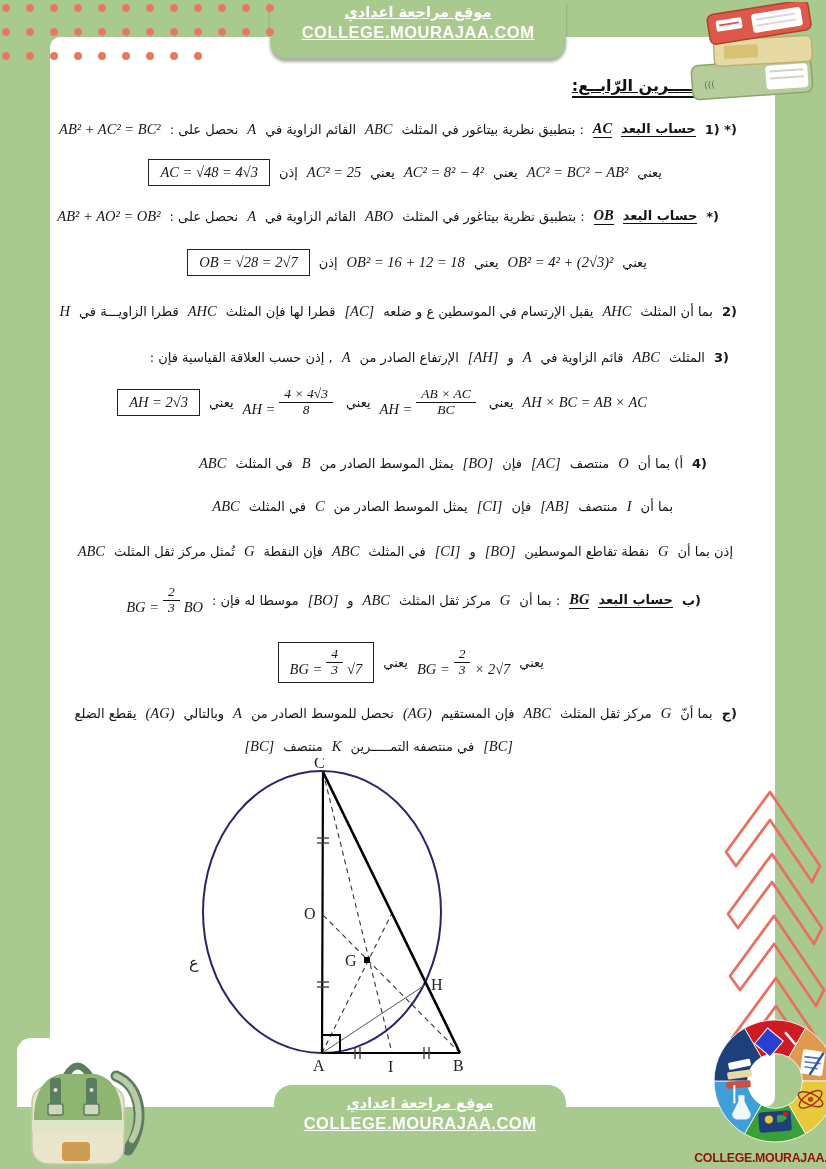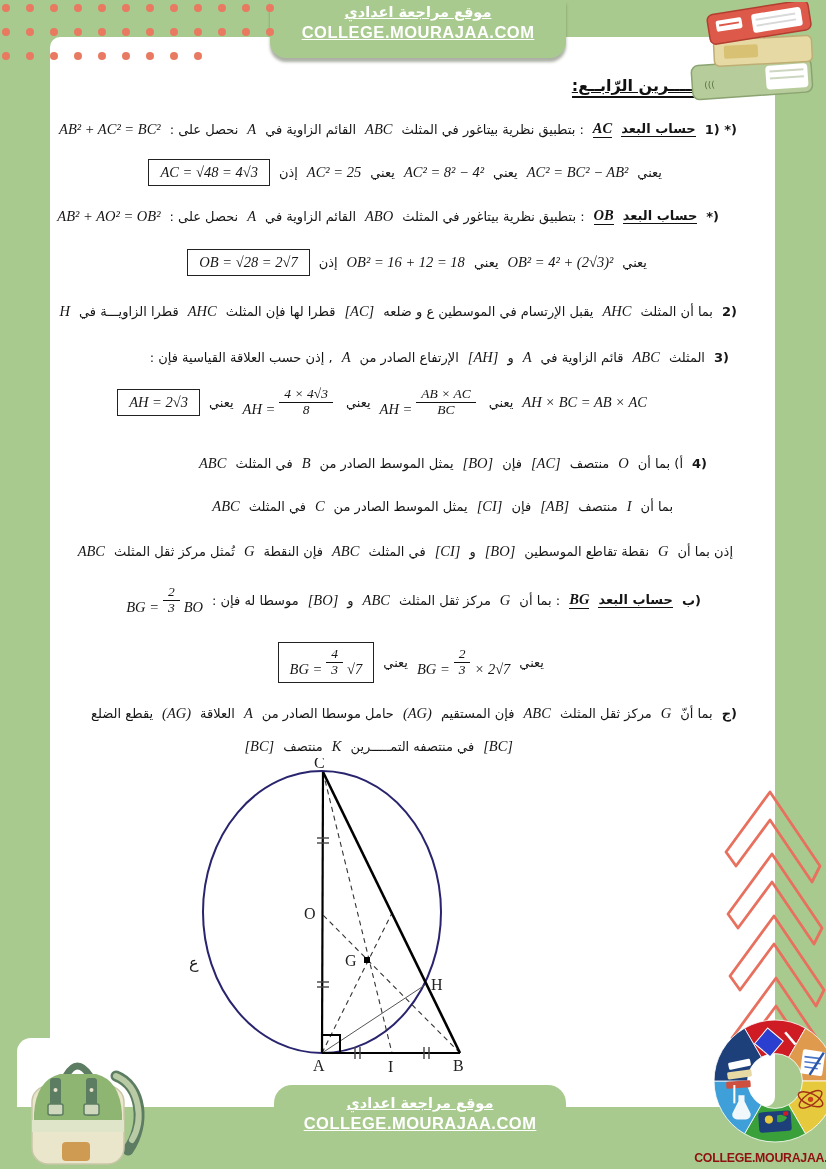--- a/index.html
+++ b/index.html
@@ -251,23 +251,23 @@
         </span>
       </div>
       <div class="line line-13">
         <span class="mk">ج)</span>
         <span class="ar">بما أنّ</span>
         <span class="m">G</span>
         <span class="ar">مركز ثقل المثلث</span>
         <span class="m">ABC</span>
         <span class="ar">فإن المستقيم</span>
         <span class="m">(AG)</span>
-        <span class="ar">حامل موسطا الصادر من</span>
+        <span class="ar">نحصل للموسط الصادر من</span>
         <span class="m">A</span>
-        <span class="ar">العلاقة</span>
+        <span class="ar">وبالتالي</span>
         <span class="m">(AG)</span>
         <span class="ar">يقطع الضلع</span>
       </div>
       <div class="line line-14">
         <span class="m">[BC]</span>
         <span class="ar">في منتصفه التمـــــرين</span>
         <span class="m">K</span>
         <span class="ar">منتصف</span>
         <span class="m">[BC]</span>
       </div>

